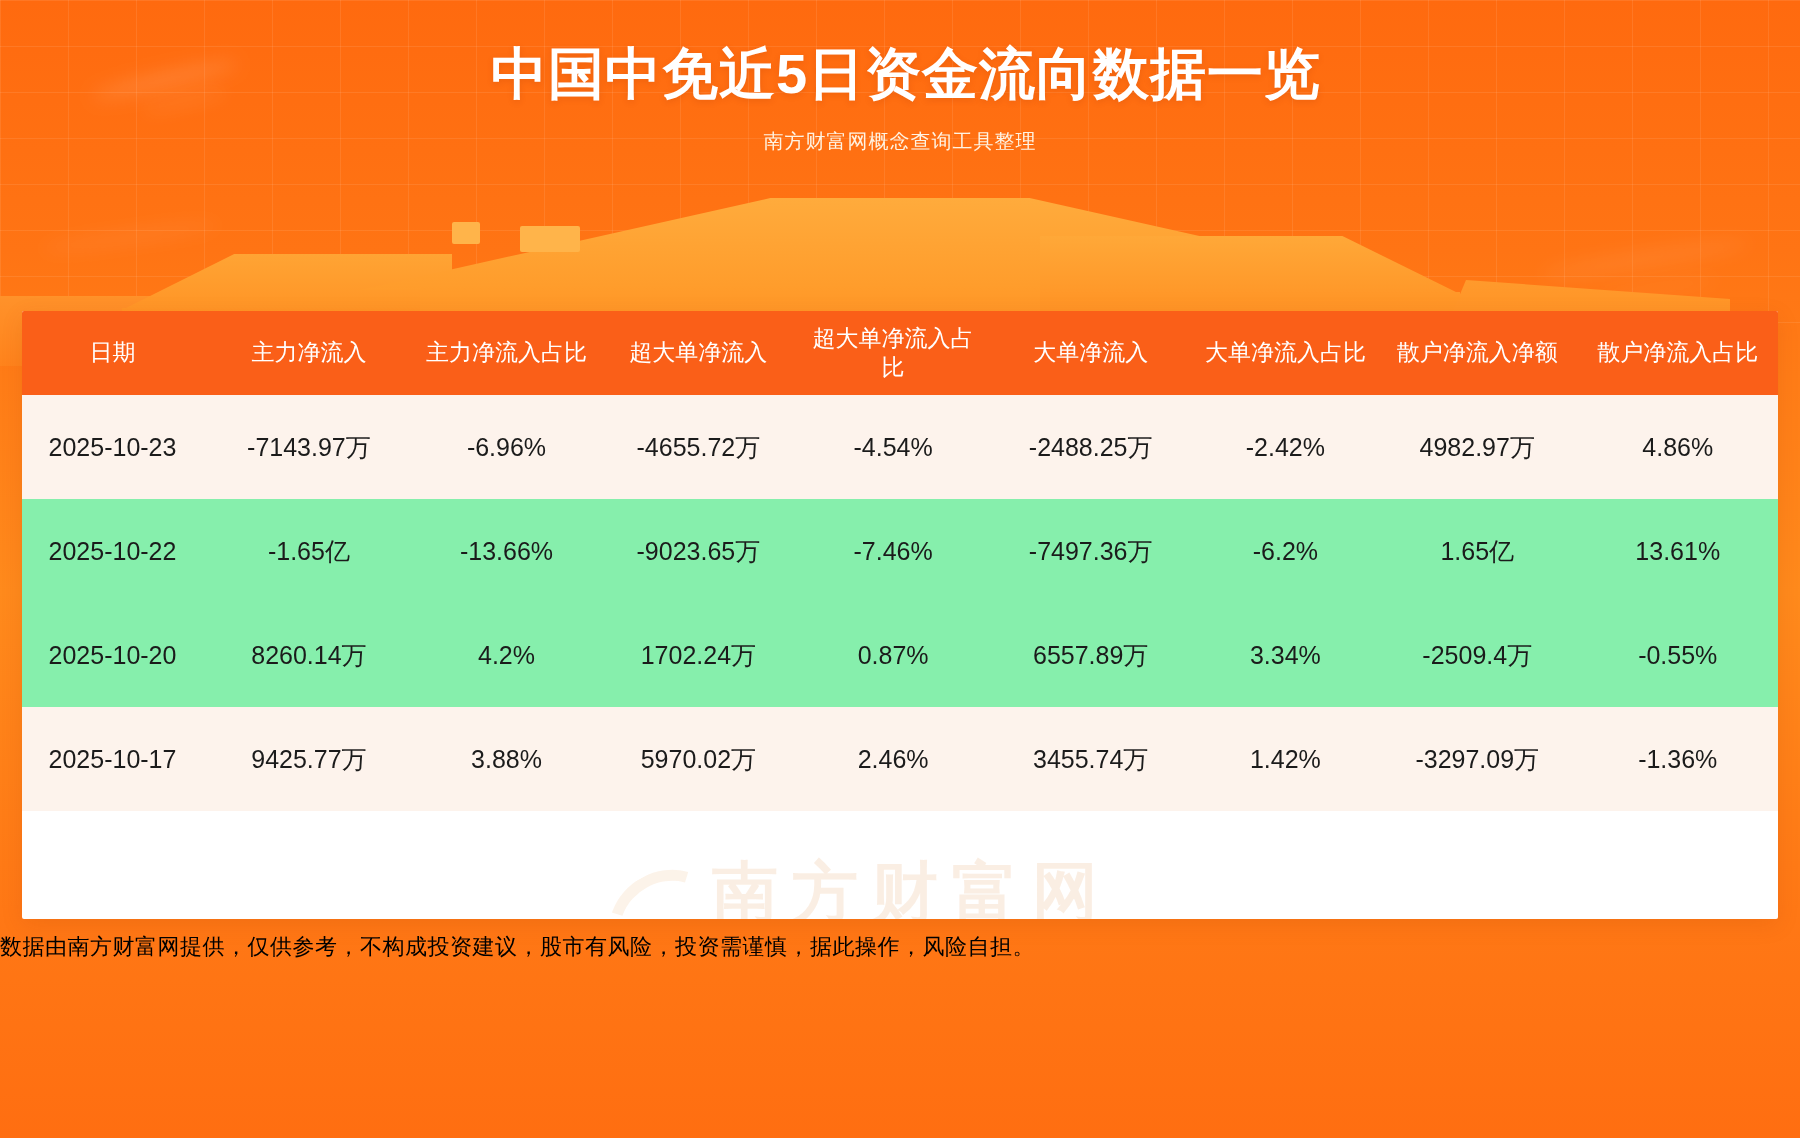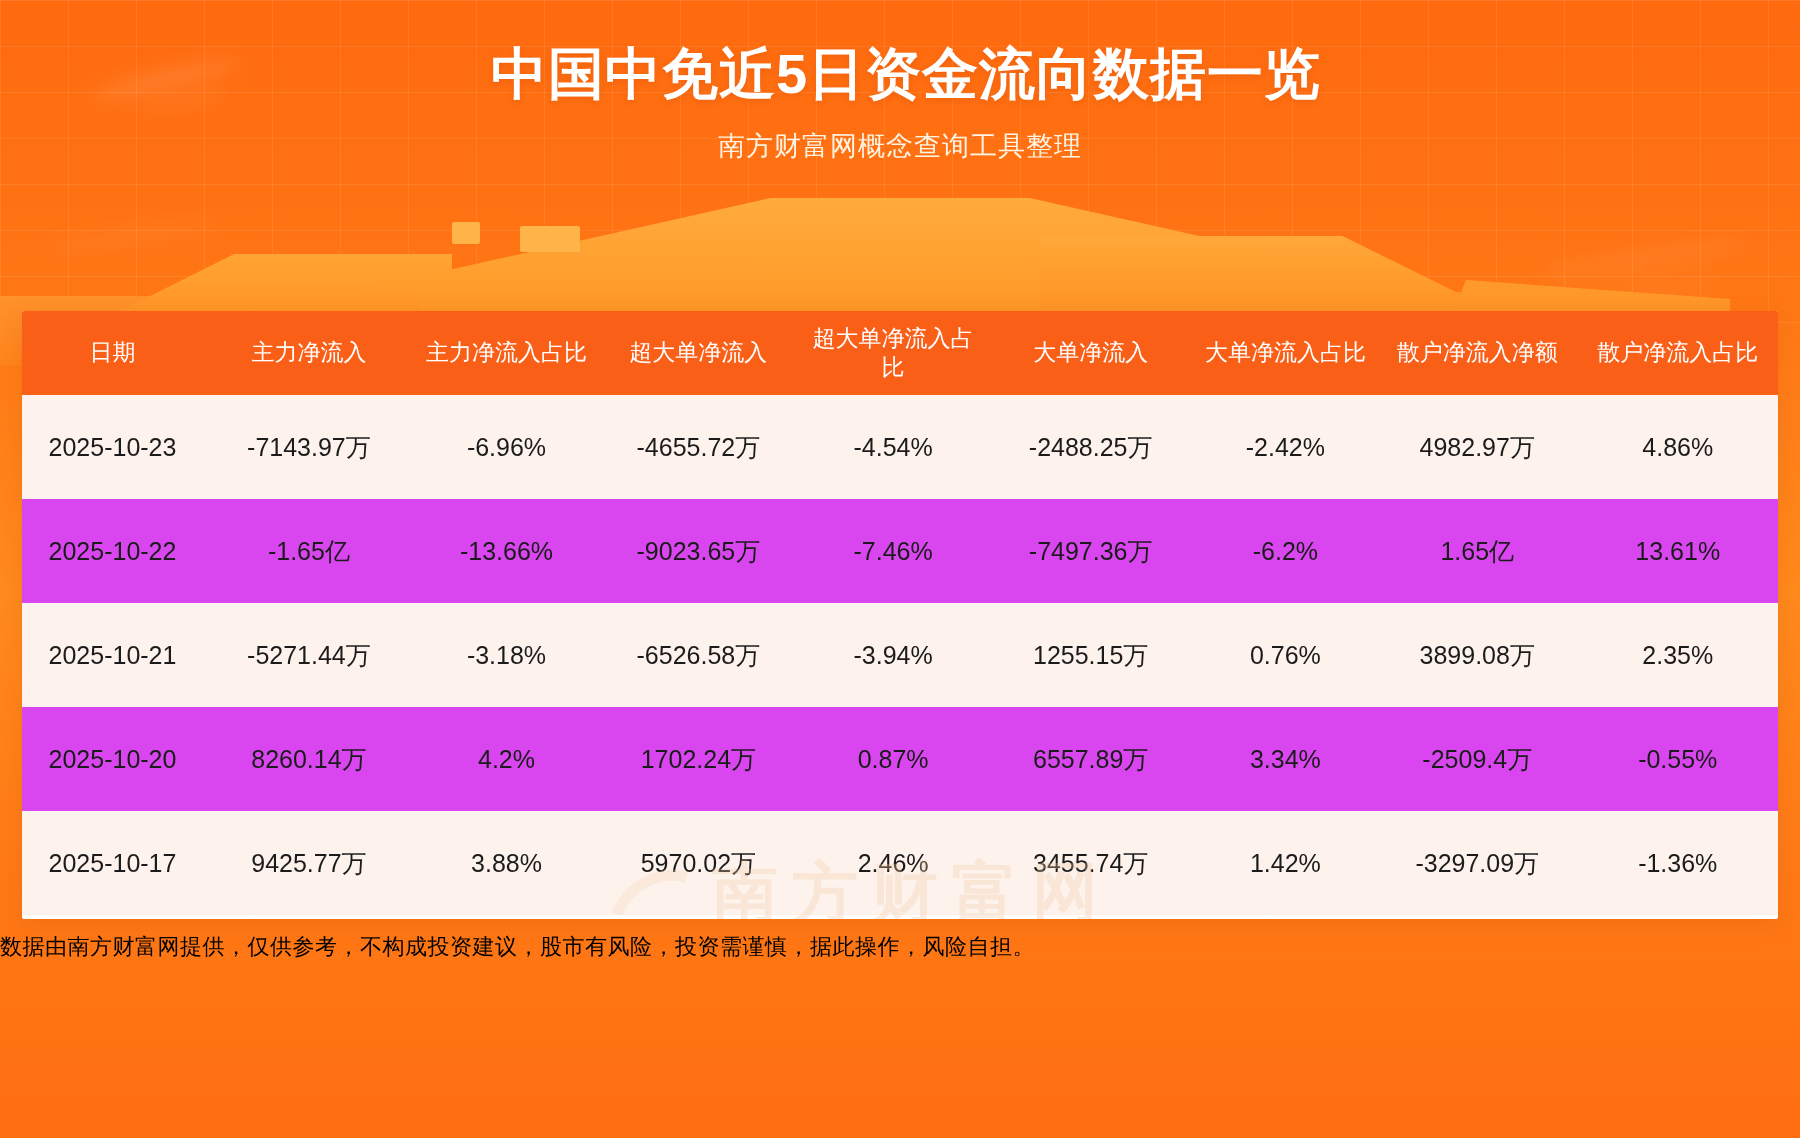--- a/index.html
+++ b/index.html
@@ -83,21 +83,21 @@
   #header{ position:absolute; left:0; right:0; top:0; text-align:center; }
   #page-title{
     margin-top:42px;
     font-size:56px; font-weight:bold; color:#ffffff;
     letter-spacing:1px; line-height:1.15;
     text-shadow:0 2px 6px rgba(160,50,0,.18);
     padding-left:12px;
   }
   #page-subtitle{
     margin-top:22px;
-    font-size:27px; color:#fff3e2; letter-spacing:1px;
+    font-size:20px; color:#fff3e2; letter-spacing:1px;
   }
 
   
   #card{
     position:absolute; left:22px; top:311px; width:1756px; height:608px;
     background:#fff; border-radius:2px; overflow:hidden;
     box-shadow:0 6px 22px rgba(150,50,0,.12);
   }
 
   table{ border-collapse:collapse; width:100%; table-layout:fixed; }
@@ -124,21 +124,21 @@
 
   tbody td{
     height:104px;
     font-size:25px;
     color:#1b1b1b;
     text-align:center;
     vertical-align:middle;
     padding:4px 6px;
   }
   tbody tr.odd td{ background:#fdf3ec; }
-  tbody tr.even td{ background:#d946ef; }
+  tbody tr.even td{ background:#86efac; }
 
   
   #watermark{
     position:absolute; left:560px; top:548px;
     width:660px; height:140px;
     pointer-events:none; user-select:none;
     opacity:.30;
   }
   #wm-cn{
     font-size:66px; color:#f0c9a6; font-weight:bold;
@@ -220,31 +220,20 @@
           <td>2025-10-22</td>
           <td>-1.65亿</td>
           <td>-13.66%</td>
           <td>-9023.65万</td>
           <td>-7.46%</td>
           <td>-7497.36万</td>
           <td>-6.2%</td>
           <td>1.65亿</td>
           <td>13.61%</td>
         </tr>
-        <tr class="odd">
-          <td>2025-10-21</td>
-          <td>-5271.44万</td>
-          <td>-3.18%</td>
-          <td>-6526.58万</td>
-          <td>-3.94%</td>
-          <td>1255.15万</td>
-          <td>0.76%</td>
-          <td>3899.08万</td>
-          <td>2.35%</td>
-        </tr>
         <tr class="even">
           <td>2025-10-20</td>
           <td>8260.14万</td>
           <td>4.2%</td>
           <td>1702.24万</td>
           <td>0.87%</td>
           <td>6557.89万</td>
           <td>3.34%</td>
           <td>-2509.4万</td>
           <td>-0.55%</td>

